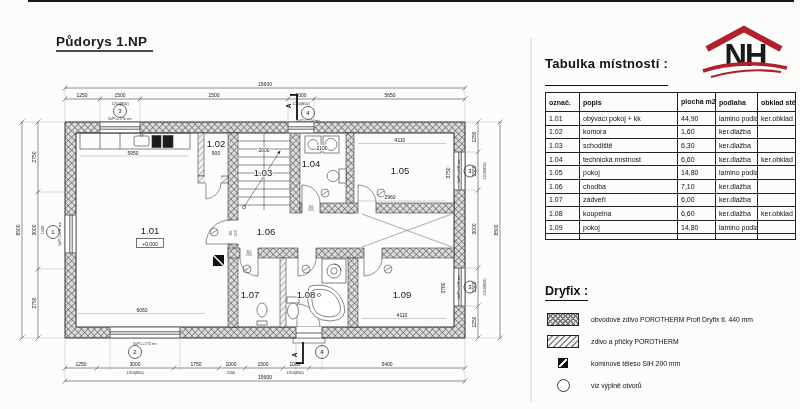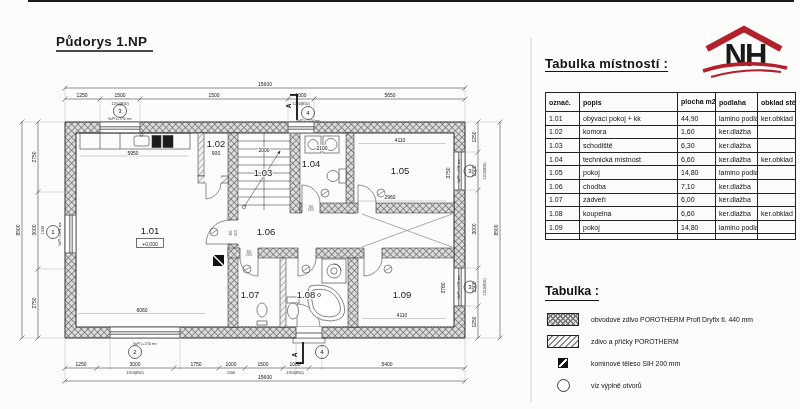--- a/index.html
+++ b/index.html
@@ -4,21 +4,21 @@
 <style>
   html,body{margin:0;padding:0}
   body{
     width:800px;height:409px;position:relative;overflow:hidden;
     background:#fcfcfb;font-family:"Liberation Sans",sans-serif;color:#111;
   }
   .topline{position:absolute;top:0;left:28px;width:766px;height:2px;background:#1a1a1a}
   
   .rt-heading{
     position:absolute;left:545px;top:56px;font-size:13px;font-weight:bold;
-    letter-spacing:.3px;border-bottom:1.6px solid #111;padding-bottom:0;text-align:center;
+    letter-spacing:.3px;border-bottom:1.6px solid #111;padding-bottom:14px;text-align:center;
   }
   table.rooms{
     position:absolute;left:545px;top:92px;width:250px;
     border-collapse:collapse;border:1.6px solid #111;font-size:7px;table-layout:fixed;
   }
   table.rooms th,table.rooms td{
     border:0.8px solid #222;padding:0 3px;height:12.6px;
     overflow:hidden;white-space:nowrap;font-weight:normal;text-align:left;vertical-align:middle;
   }
   table.rooms th{height:18px;font-weight:bold}
@@ -501,21 +501,21 @@
     <tr class="stub">
       <td></td>
         <td></td>
         <td></td>
       <td></td>
         <td></td>
     </tr>
   </tbody>
 </table>
 
-<div class="lg-heading">Tabulka :</div>
+<div class="lg-heading">Dryfix :</div>
 
 <div class="legend">
   <div class="lg-item">
     <span class="sw-slot">
         <span class="sw sw-cross"></span>
       </span>
     <span class="lg-label">obvodové zdivo POROTHERM Profi Dryfix tl. 440 mm</span>
   </div>
   <div class="lg-item">
     <span class="sw-slot">

